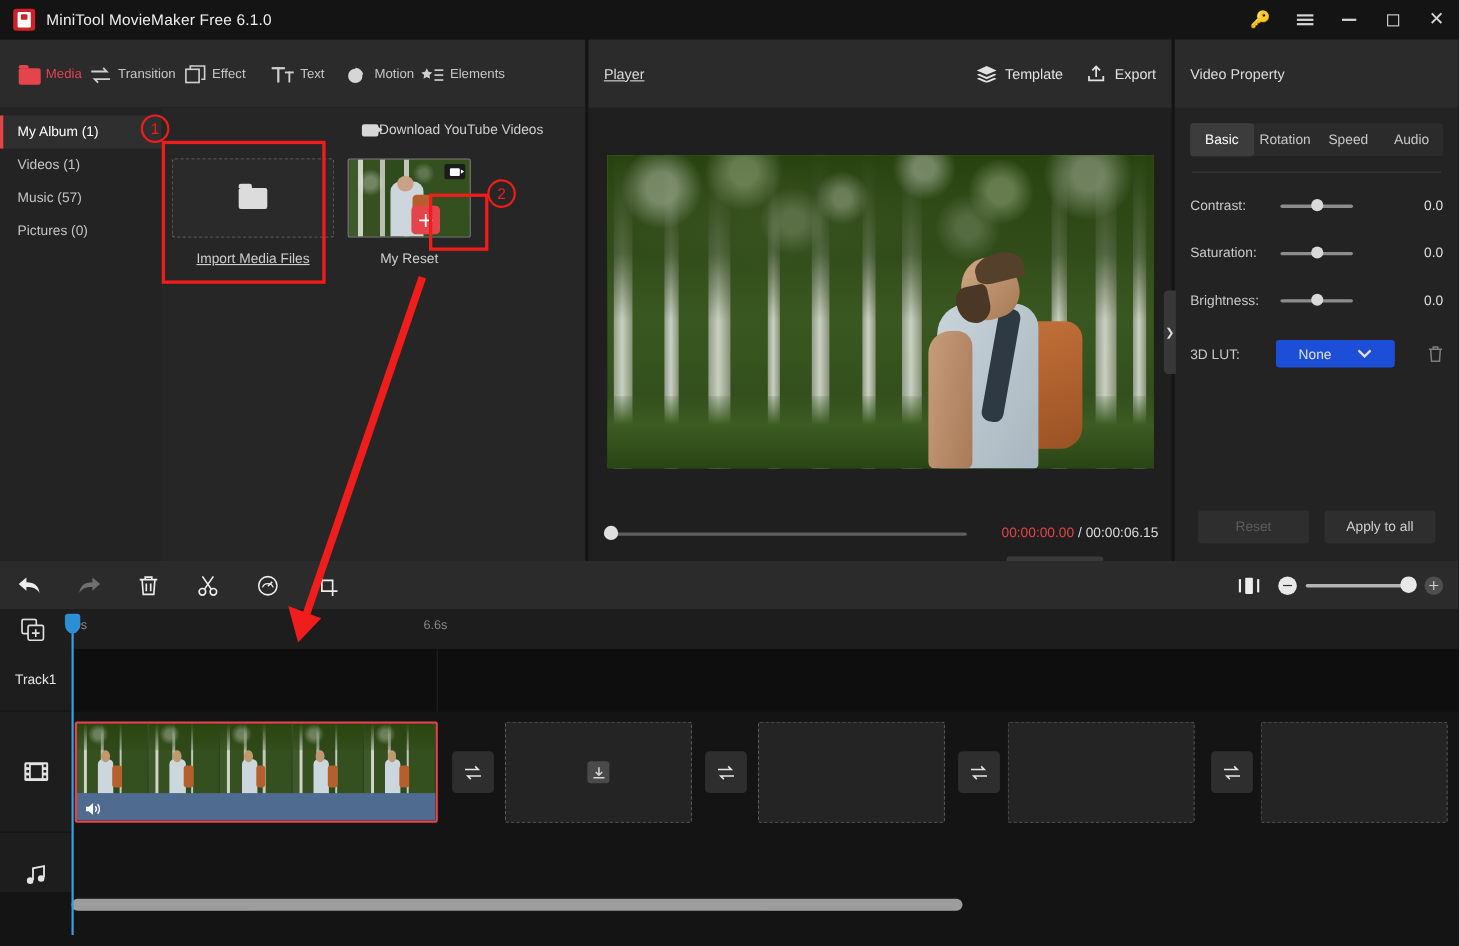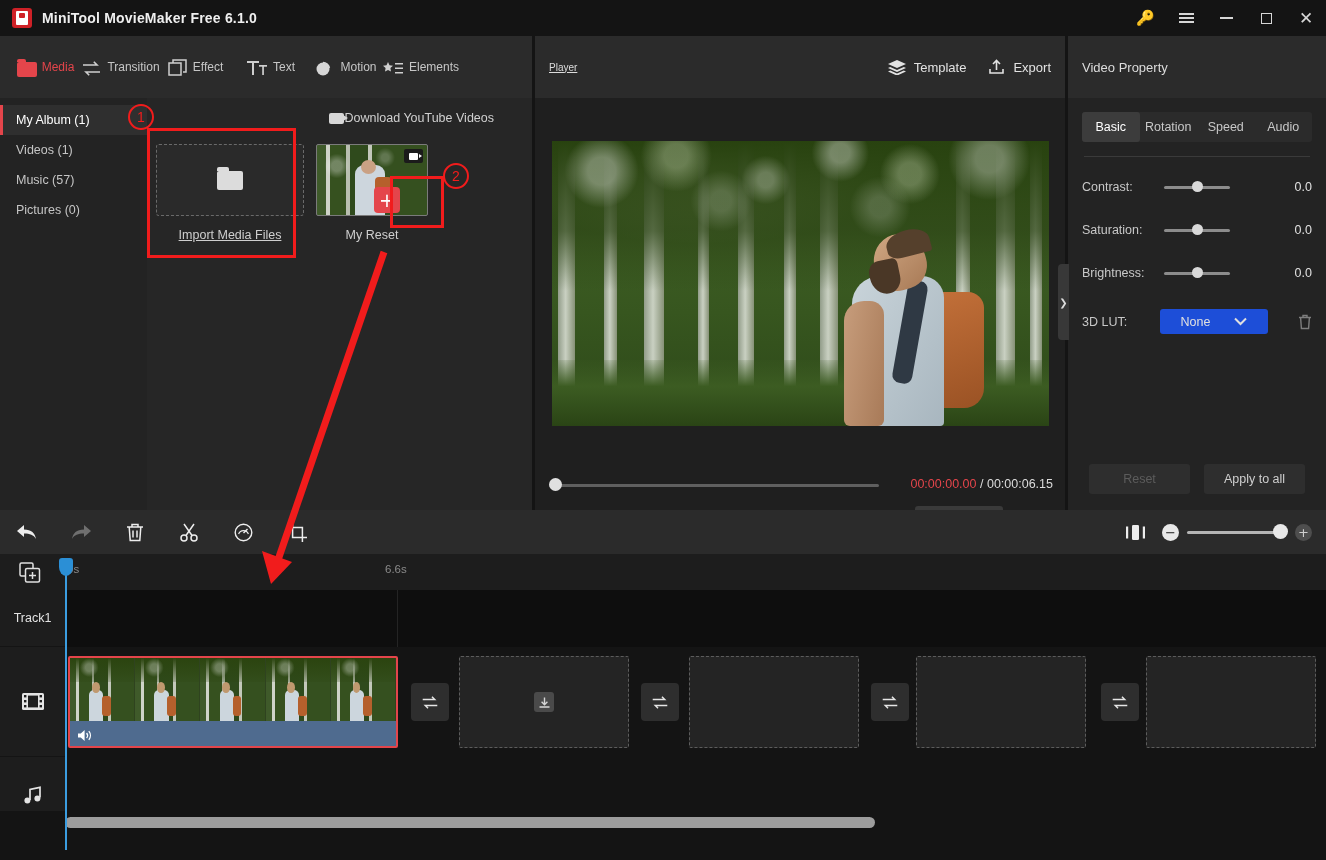--- a/index.html
+++ b/index.html
@@ -23,21 +23,21 @@
     background:#cf2127; position:relative; flex:none;
   }
   .logo:before{
     content:""; position:absolute; left:4px; top:3px; width:12px; height:14px;
     background:#fff; border-radius:1px;
   }
   .logo:after{
     content:""; position:absolute; left:7px; top:5px; width:6px; height:5px;
     background:#cf2127; border-radius:1px;
   }
-  .app-title { margin-left:10px; font-size:14px; font-weight:bold; color:#efefef; letter-spacing:.2px;}
+  .app-title { margin-left:10px; font-size:14px; font-weight:normal; color:#efefef; letter-spacing:.2px;}
   .tb-right { margin-left:auto; display:flex; align-items:center; height:36px; }
   .tb-btn {
     width:40px; height:36px; display:flex; align-items:center; justify-content:center;
     color:#d6d6d6;
   }
   .key-icon { color:#e3b341; font-size:15px; }
   .ham span { display:block; width:15px; height:1.6px; background:#d6d6d6; margin:2.6px 0; }
   .minbar { width:13px; height:1.6px; background:#d6d6d6; }
   .maxbox { width:11px; height:11px; border:1.6px solid #d6d6d6; }
   .xmark { font-size:17px; line-height:1; color:#d6d6d6; font-family:"DejaVu Sans", sans-serif; }
@@ -112,21 +112,21 @@
   .plus-btn {
     position:absolute; left:57px; top:42px; width:26px; height:26px; border-radius:4px;
     background:#e4454b; display:flex; align-items:center; justify-content:center;
     color:#fff; font-size:19px; line-height:1; font-family:"DejaVu Sans", sans-serif;
   }
   .mov-lbl { text-align:center; margin-top:12px; font-size:12.5px; color:#cfcfcf; width:112px; }
 
   
   .player { position:absolute; top:36px; left:535px; width:530px; height:474px; background:#1f1f1f; }
   .player-hd { height:62px; display:flex; align-items:center; padding:0 14px; background:#2b2b2b; }
-  .player-hd .lbl { font-size:10px; color:#dcdcdc;text-decoration:underline; }
+  .player-hd .lbl { font-size:13px; color:#dcdcdc;text-decoration:underline; }
   .ph-actions { margin-left:auto; display:flex; gap:22px; }
   .ph-act { display:flex; align-items:center; gap:8px; font-size:13px; color:#e2e2e2; }
   .stage { position:absolute; left:0; top:62px; width:530px; height:370px; background:#1f1f1f;
            display:flex; align-items:center; justify-content:center; }
   .video {
     width:497px; height:285px; position:relative; overflow:hidden; background:#20300f;
   }
   .v-sky { position:absolute; inset:0;
     background:
       radial-gradient(ellipse 60% 40% at 30% 8%, rgba(215,228,180,.55), transparent 70%),

